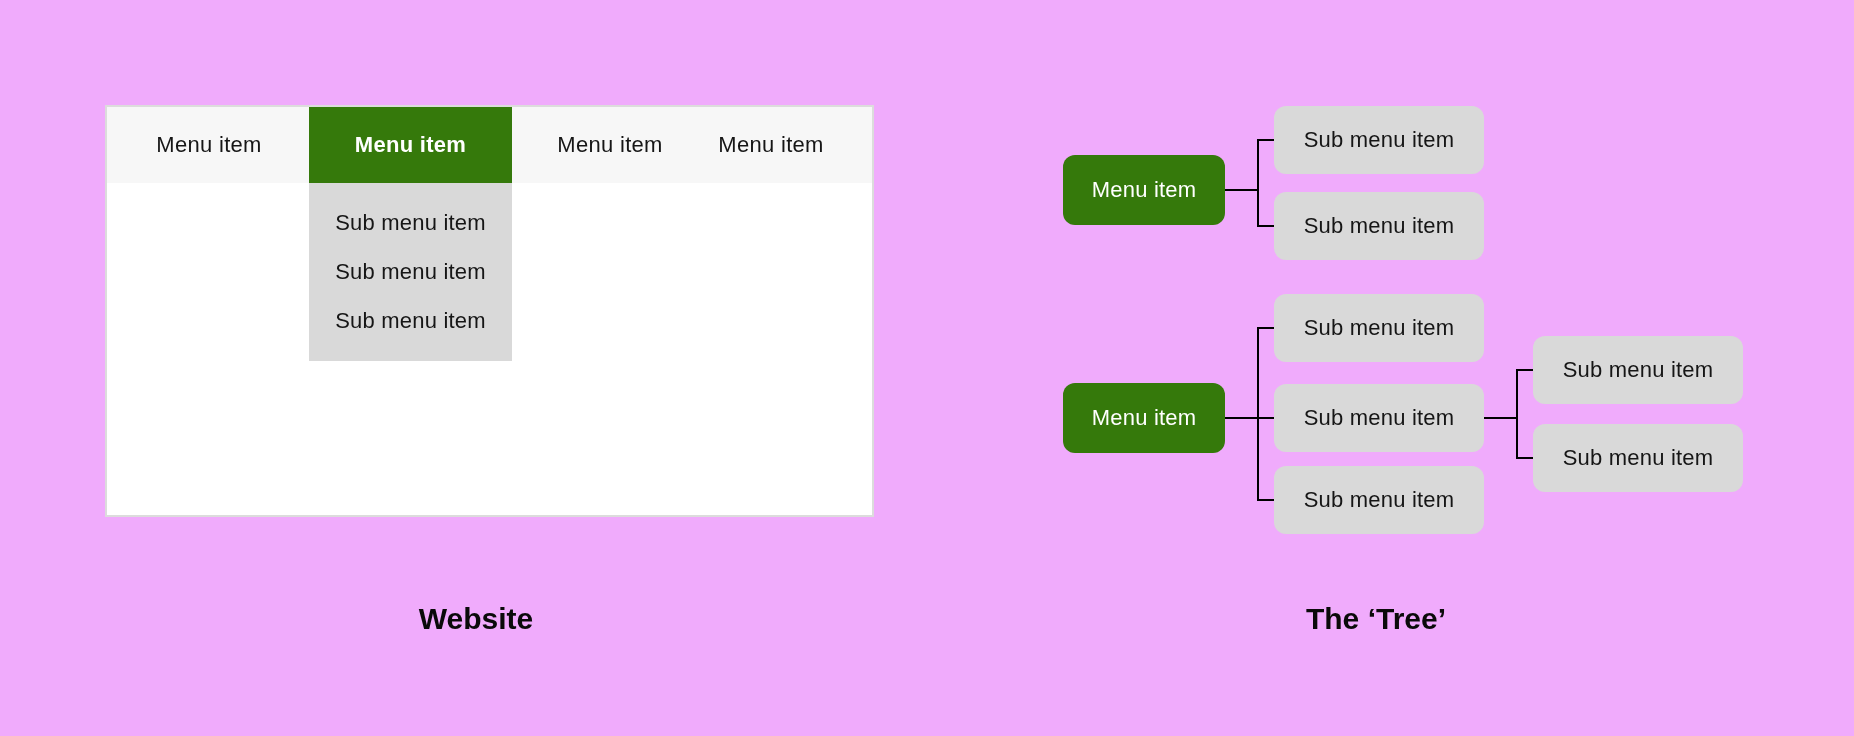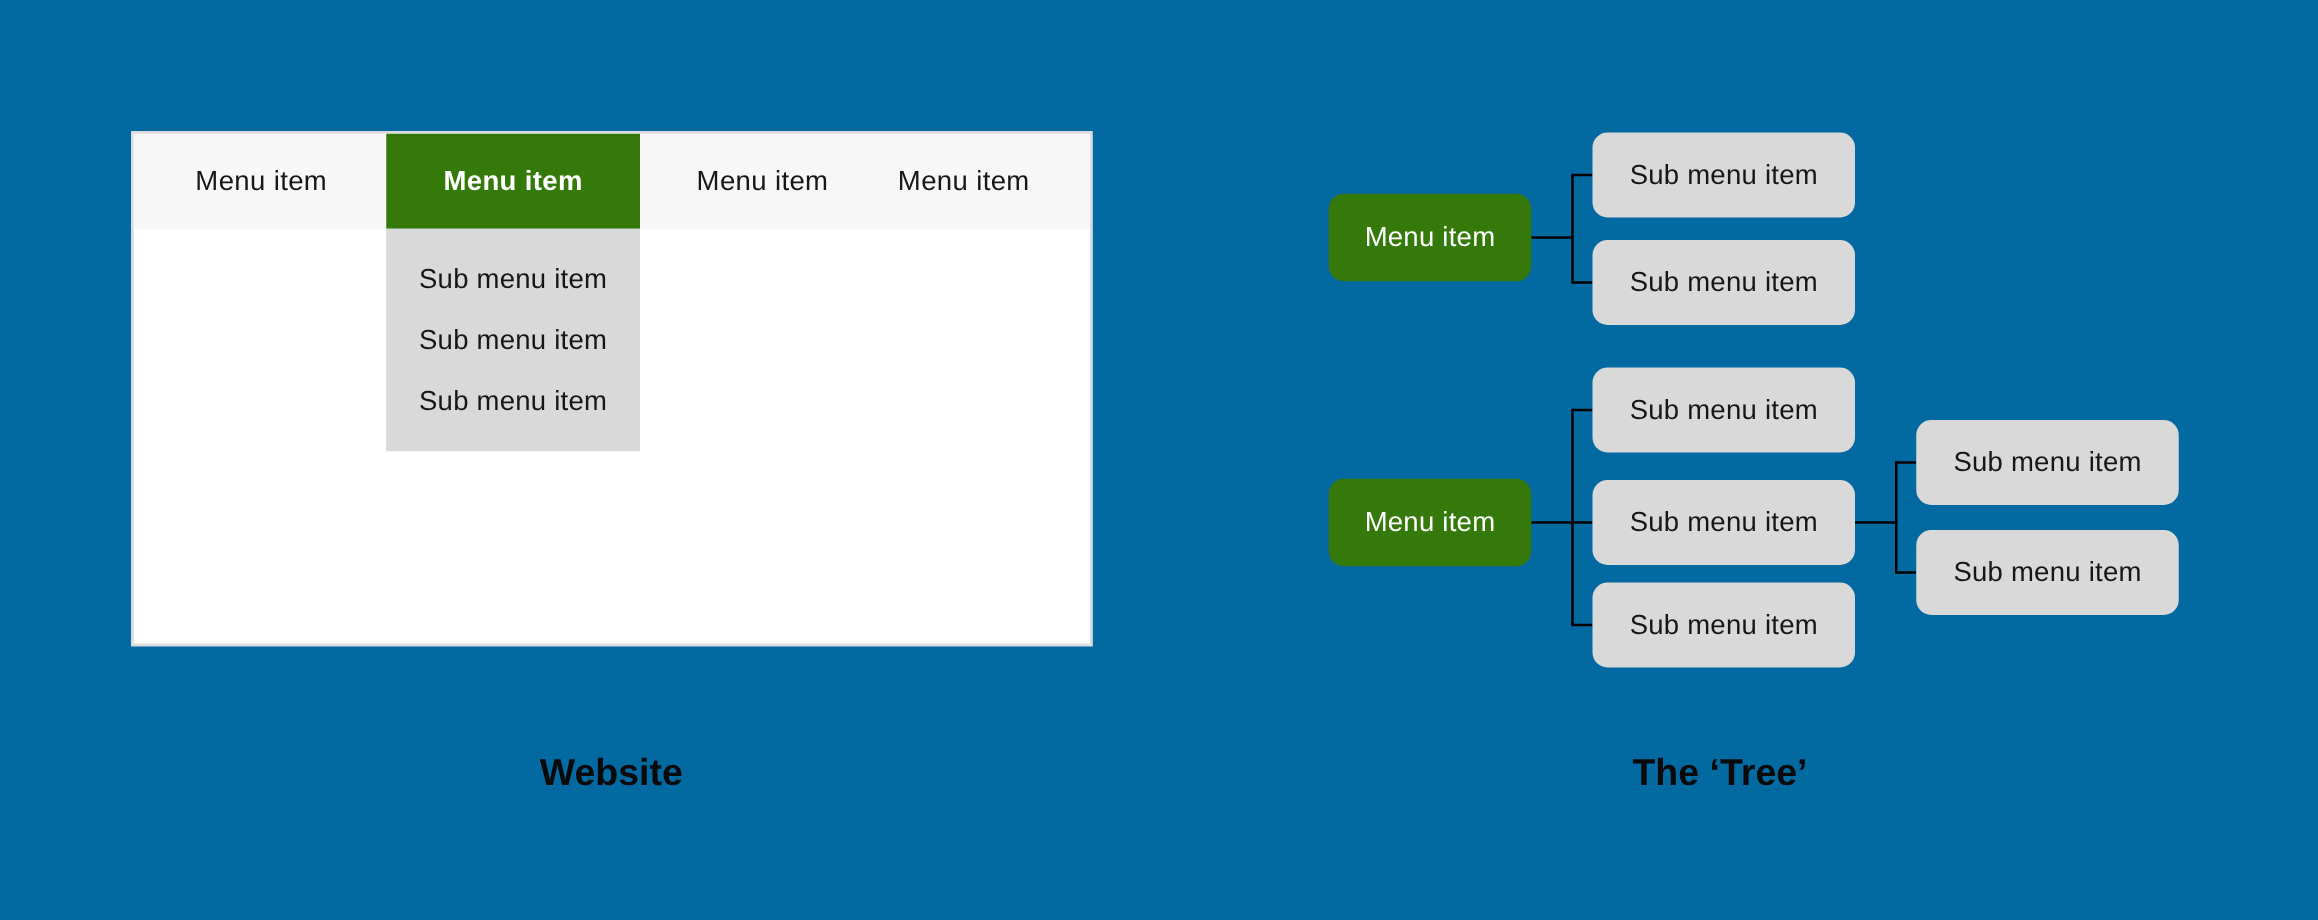--- a/index.html
+++ b/index.html
@@ -2,21 +2,21 @@
 <html style="--green: #35790B; --gray: #D9D9D9; --navbar-bg: #F7F7F7; --frame-border: #DCDCDC; --line: #000000; --text: #161616; --text-on-green: #FFFFFF;"><head>
 <meta charset="utf-8">
 <style>
   :root{
     --green:#35790B; --gray:#D9D9D9; --navbar-bg:#F7F7F7;
     --frame-border:#DCDCDC; --line:#000000; --text:#161616; --text-on-green:#FFFFFF;
   }
   *{margin:0;padding:0;box-sizing:border-box;}
   html,body{background:#ffffff;}
   body{font-family:"Liberation Sans","DejaVu Sans",sans-serif;color:var(--text);}
-  .canvas{position:relative;width:1854px;height:736px;background:#0369a1;overflow:hidden;}
+  .canvas{position:relative;width:1854px;height:736px;background:#f0abfc;overflow:hidden;}
 
   
   .frame{position:absolute;left:105px;top:105px;width:769px;height:412px;
          background:#ffffff;border:2px solid var(--frame-border);}
   .navbar{position:absolute;left:0;top:0;width:100%;height:76px;background:var(--navbar-bg);}
   .nav-item{position:absolute;top:50%;transform:translate(-50%,-50%);
             font-size:22px;letter-spacing:.3px;color:var(--text);white-space:nowrap;cursor:default;}
   .nav-item-active{position:absolute;left:202px;top:0;width:203px;height:76px;
             background:var(--green);color:var(--text-on-green);font-weight:700;
             font-size:22px;letter-spacing:.3px;display:flex;align-items:center;justify-content:center;white-space:nowrap;}
@@ -49,21 +49,21 @@
         <div class="nav-item-active">Menu item</div>
         <span class="nav-item" style="left:503px">Menu item</span>
         <span class="nav-item" style="left:664px">Menu item</span>
       </nav>
       <div class="dropdown">
         <div class="dropdown-item">Sub menu item</div>
         <div class="dropdown-item">Sub menu item</div>
         <div class="dropdown-item">Sub menu item</div>
       </div>
     </div>
-    <div class="caption" style="left:489px">Website</div>
+    <div class="caption" style="left:476px">Website</div>
   </section>
 
   <section>
 
     <svg class="connectors" width="1854" height="736" viewBox="0 0 1854 736">
 
       <line x1="1225" y1="190" x2="1259" y2="190"></line>
       <line x1="1258" y1="139" x2="1258" y2="227"></line>
       <line x1="1258" y1="140" x2="1274" y2="140"></line>
       <line x1="1258" y1="226" x2="1274" y2="226"></line>

